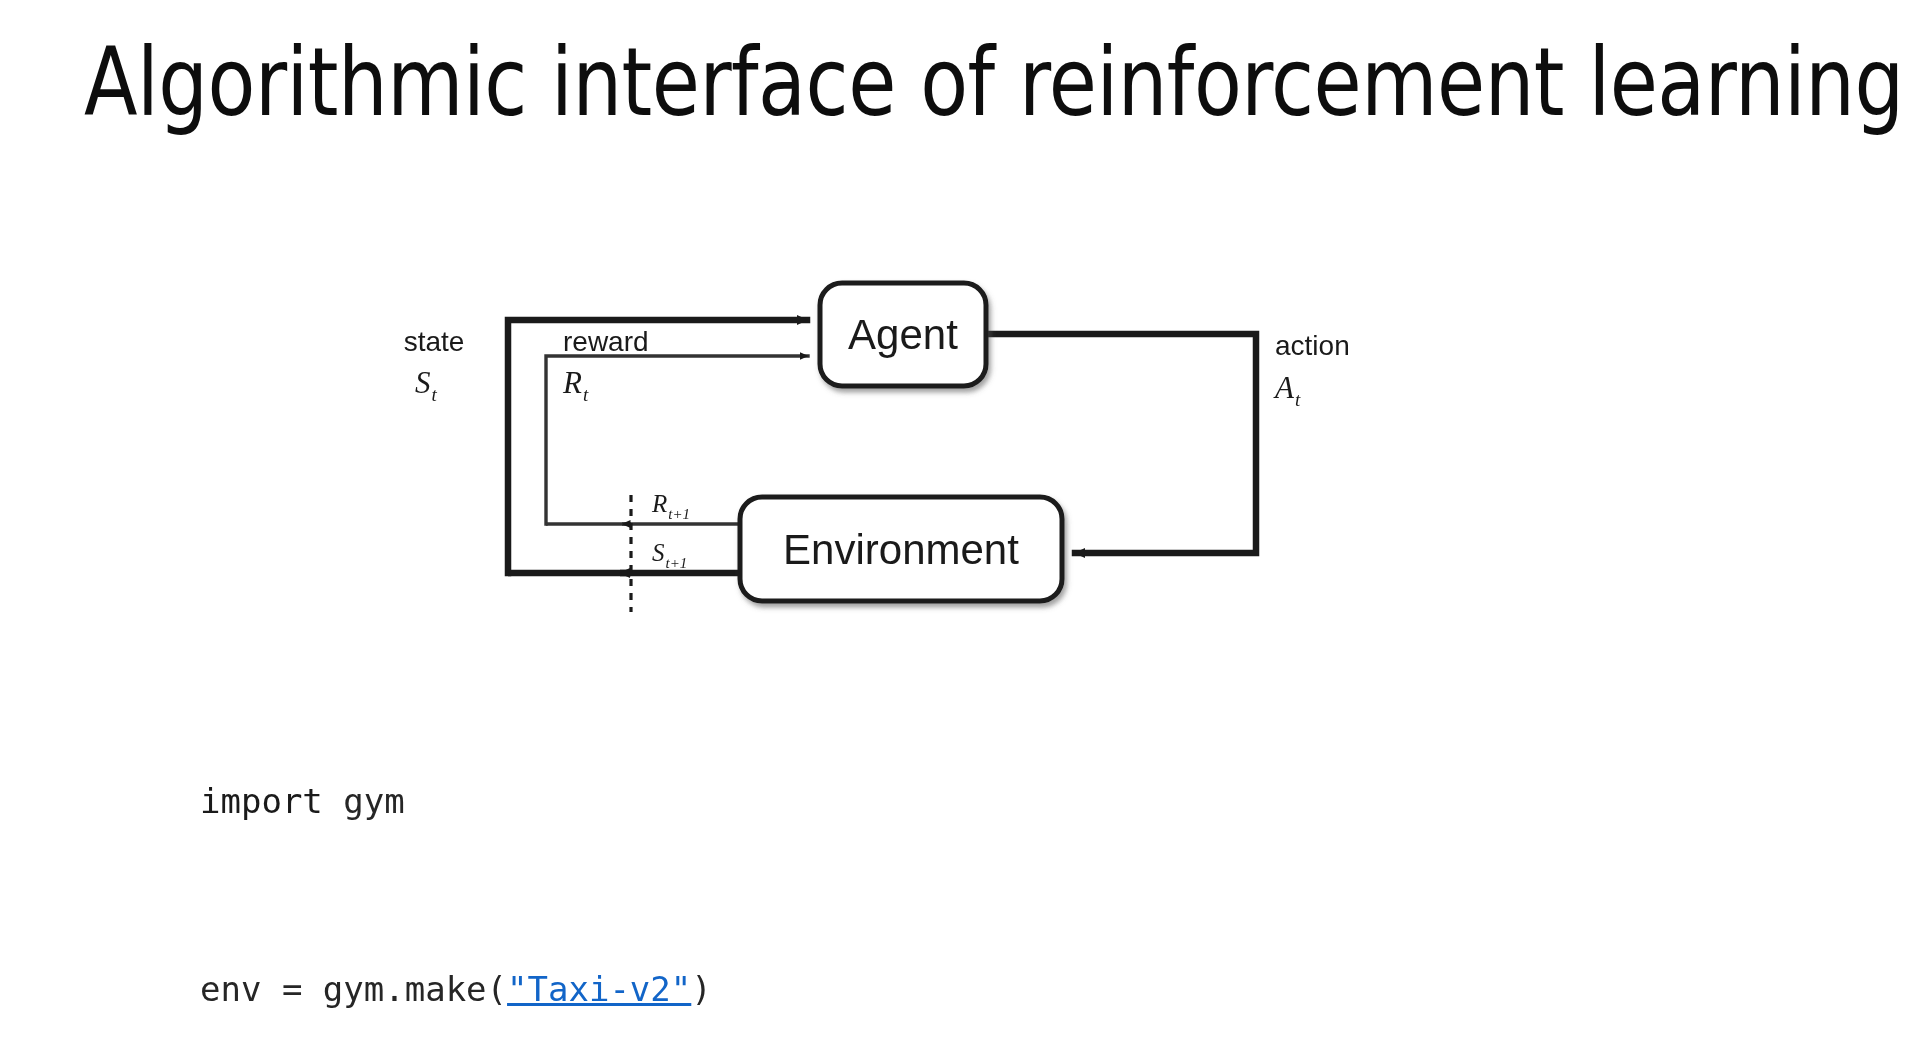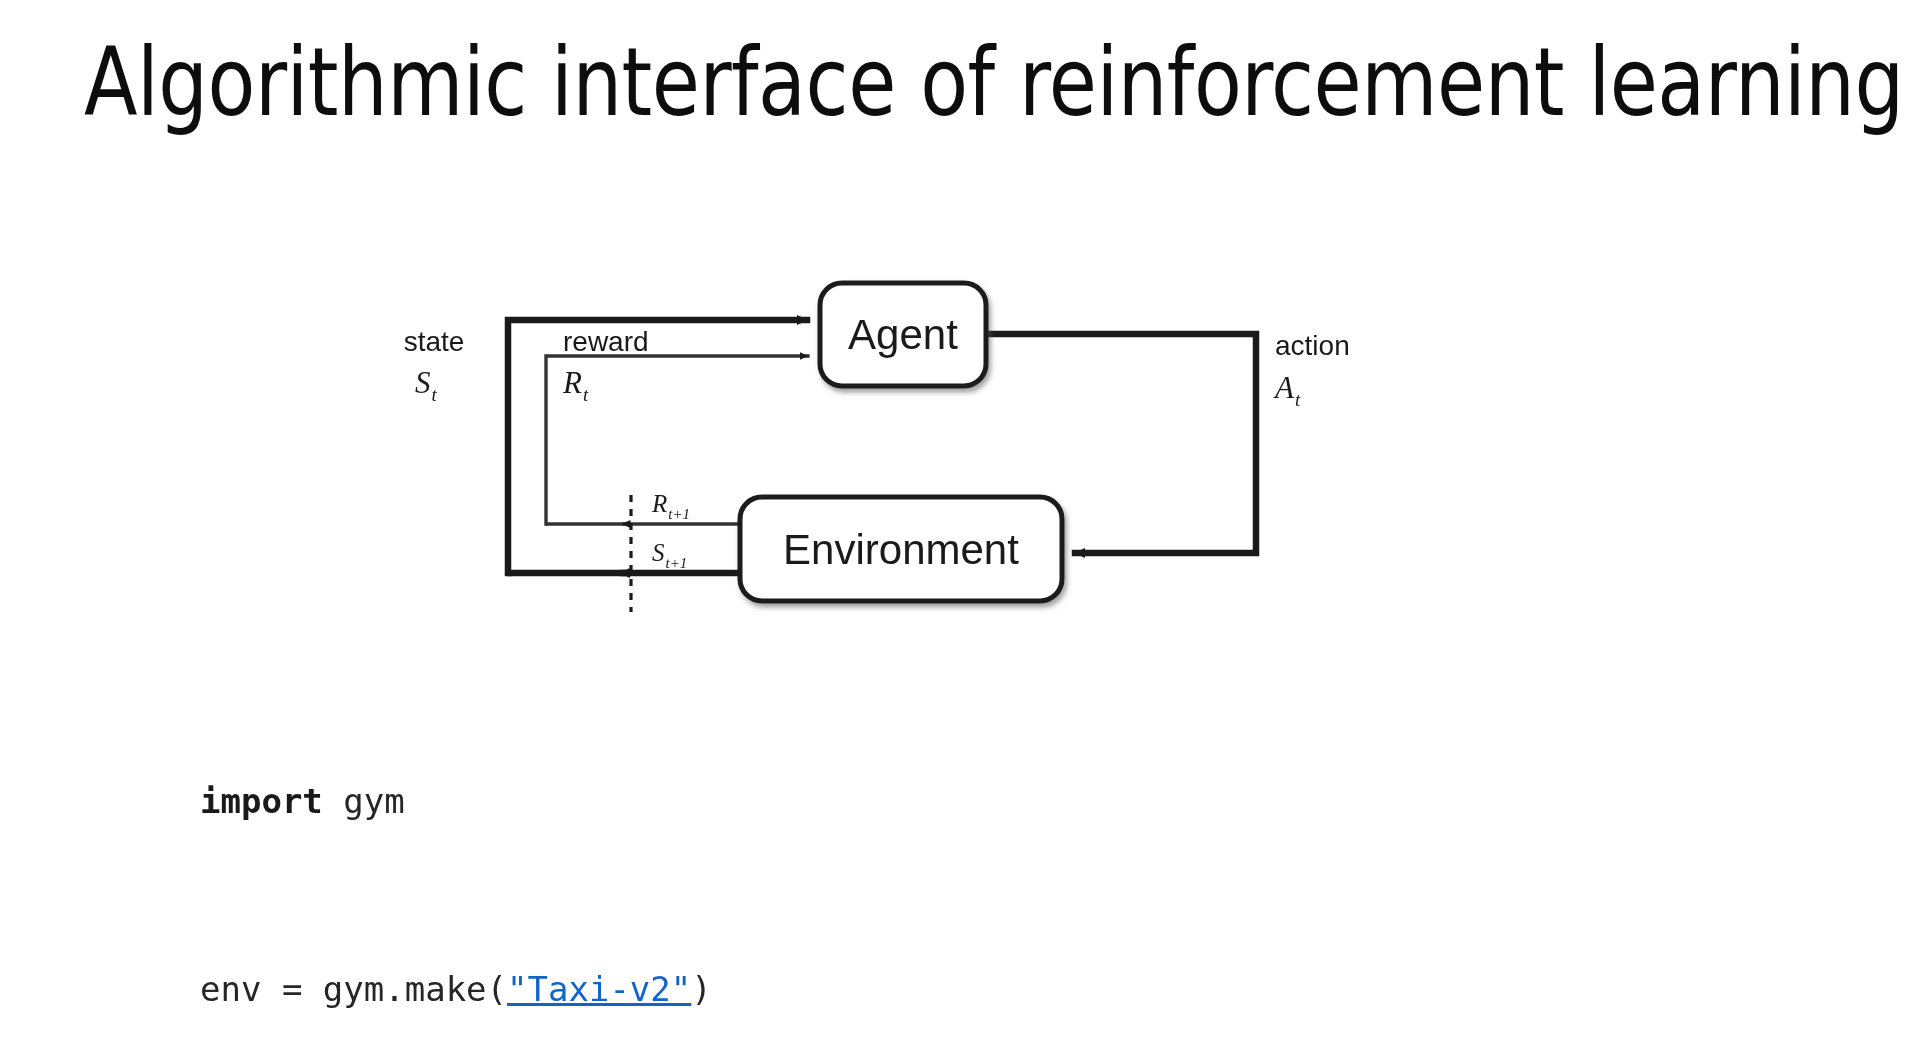--- a/index.html
+++ b/index.html
@@ -89,21 +89,21 @@
     position: absolute;
     left: 200px;
     top: 684px;
     font-family: "DejaVu Sans Mono", "Liberation Mono", monospace;
     font-size: 34px;
     line-height: 47px;
     color: #262626;
     white-space: pre;
   }
   .code-line { white-space: pre; }
-  .kw { font-weight: bold; color: #1a1a1a; margin-top: 23px; }
+  .kw { font-weight: normal; color: #1a1a1a; margin-top: 23px; }
   .link {
     color: #1265C8;
     text-decoration: underline;
   }
 </style>
 </head>
 <body>
 
 <div id="slide">
 

